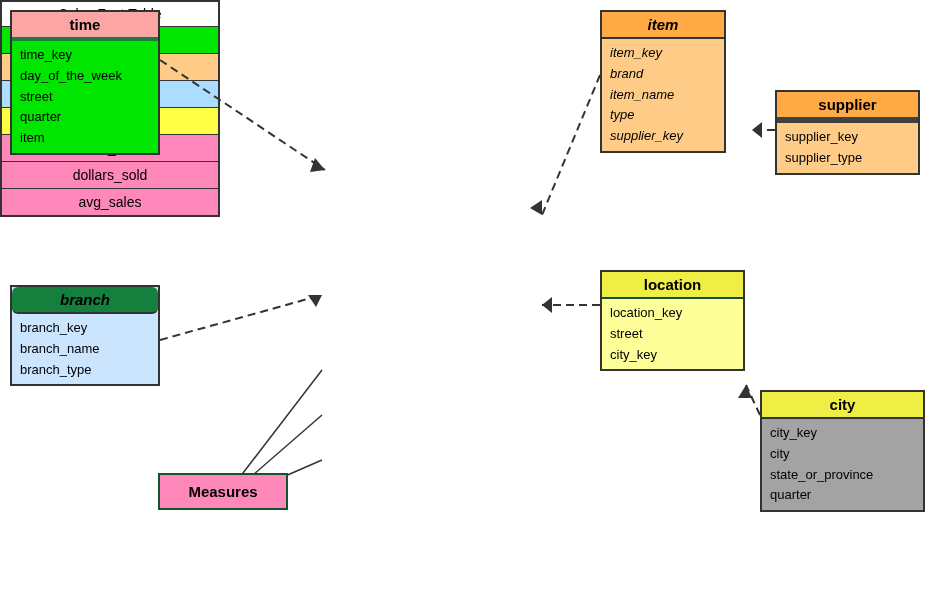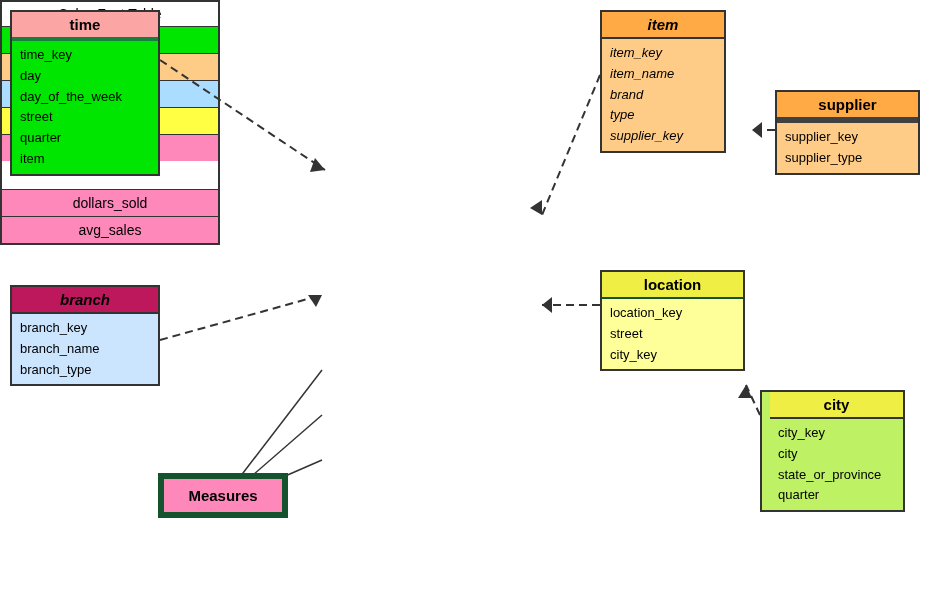--- a/index.html
+++ b/index.html
@@ -45,23 +45,24 @@
     }
 
     
     .branch-table {
       left: 10px; top: 285px;
       width: 150px;
       background: #cce5ff;
       border-color: #333;
     }
     .branch-table .title {
-      background: #be185d;
+      background: #15803d;
       border-bottom: 2px solid #333;
       font-style: italic;
+      border-radius: 6px;
     }
 
     
     .item-table {
       left: 600px; top: 10px;
       width: 126px;
       background: #ffcc88;
       border-color: #333;
       font-style: italic;
     }
@@ -90,24 +91,23 @@
       border-color: #333;
     }
     .location-table .title {
       background: #eeee44;
       border-bottom: 2px solid #14532d;
     }
 
     
     .city-table {
       left: 760px; top: 390px;
-      width: 145px;
-      background: #bef264;
-      border-color: #333;
-      padding-left: 8px;
+      width: 165px;
+      background: #a3a3a3;
+      border-color: #333;
     }
     .city-table .title {
       background: #eeee44;
       border-bottom: 2px solid #333;
     }
 
     
     .fact-table {
       left: 320px; top: 130px;
       width: 220px;
@@ -124,30 +124,30 @@
       text-align: center;
       font-size: 14px;
       padding: 5px;
       border-top: 1px solid #333;
     }
     .fact-row-time { background: #00e600; }
     .fact-row-item { background: #ffcc88; }
     .fact-row-branch { background: #aaddff; }
     .fact-row-location { background: #ffff44; }
     .fact-row-units { background: #ff88bb; }
-    .fact-row-dollars { background: #ff88bb; margin-top: 28px; }
+    .fact-row-dollars { background: #ff88bb; }
     .fact-row-avg { background: #ff88bb; }
 
     
     .measures-box {
       position: absolute;
       left: 158px; top: 473px;
       width: 130px;
       background: #ff88bb;
-      border: 6px solid #14532d;
+      border: 2px solid #14532d;
       text-align: center;
       font-size: 15px;
       font-weight: bold;
       padding: 8px;
     }
 
     svg.arrows {
       position: absolute;
       top: 0; left: 0;
       width: 942px;
@@ -182,43 +182,42 @@
 
     <line x1="230" y1="490" x2="322" y2="370" stroke="#333" stroke-width="1.5"></line>
     <line x1="230" y1="495" x2="322" y2="415" stroke="#333" stroke-width="1.5"></line>
     <line x1="230" y1="500" x2="322" y2="460" stroke="#333" stroke-width="1.5"></line>
   </svg>
 
   <div class="table-box time-table">
     <div class="title">time</div>
     <div class="fields">
       <div>time_key</div>
-      <div>day</div>
       <div>day_of_the_week</div>
       <div>street</div>
       <div>quarter</div>
       <div>item</div>
     </div>
   </div>
 
   <div class="table-box branch-table">
     <div class="title">branch</div>
     <div class="fields">
       <div>branch_key</div>
       <div>branch_name</div>
       <div>branch_type</div>
     </div>
   </div>
 
   <div class="table-box item-table">
     <div class="title">item</div>
     <div class="fields">
       <div>item_key</div>
+      <div>brand</div>
       <div>item_name</div>
-      <div>brand</div>
       <div>type</div>
       <div>supplier_key</div>
     </div>
   </div>
 
   <div class="table-box supplier-table">
     <div class="title">supplier</div>
     <div class="fields">
       <div>supplier_key</div>
       <div>supplier_type</div>

